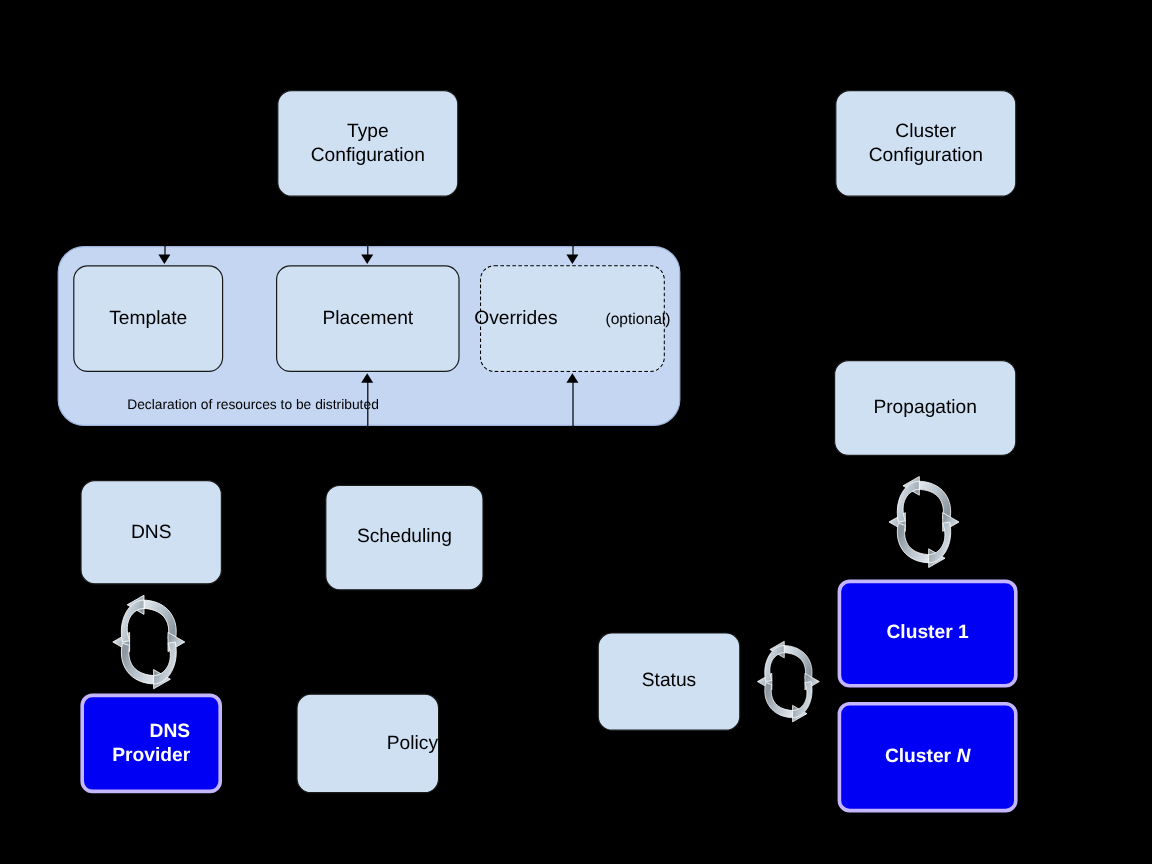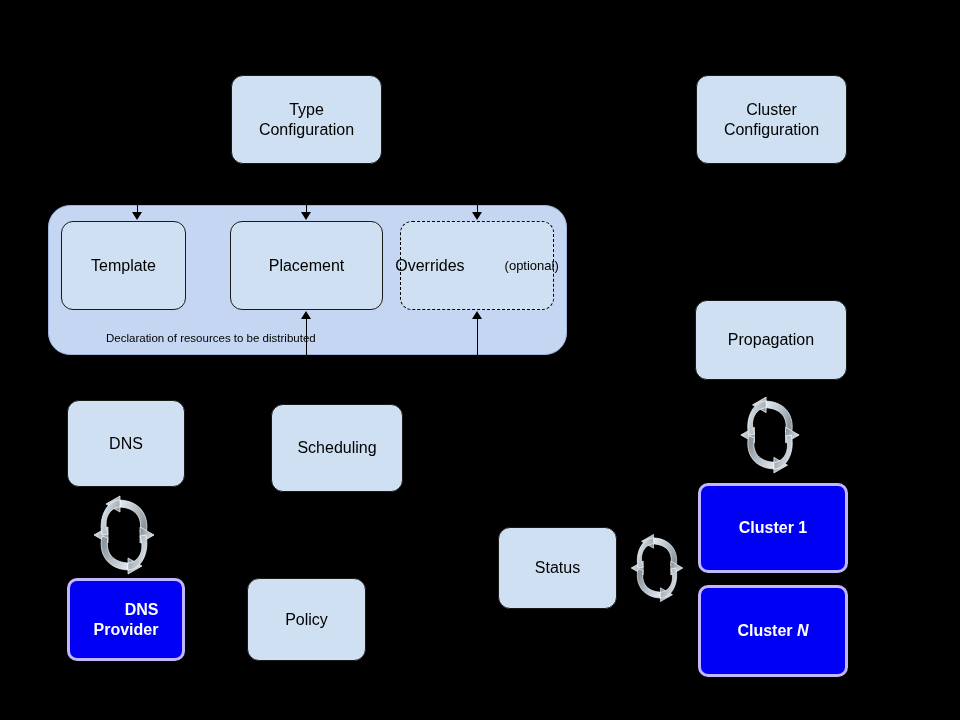--- a/index.html
+++ b/index.html
@@ -174,21 +174,21 @@
       <path d="M52 49 L 52 33 L 66 41 Z" fill="url(#gradB)" stroke="#ffffff" stroke-width="0.7"></path>
       <path d="M58 41 C 62 60, 52 76, 40 76 L 40 69 C 49 69, 58 58, 52 42 Z" fill="url(#gradB)" stroke="#ffffff" stroke-width="0.7"></path>
     </svg>
   </div>
 
   <div class="node box-blue" style="left:67px; top:578px; width:118px; height:83px;">
     <span class="label">DNS
 Provider</span>
   </div>
 
-  <div class="node box-light" style="left:247px; top:578px; width:119px; height:83px;">
+  <div class="node box-light" style="left:247px; top:578px; width:119px; height:83px;justify-content:flex-end;">
     <span class="label">Policy</span>
   </div>
 
   <div class="node box-light" style="left:498px; top:527px; width:119px; height:82px;align-items:center;">
     <span class="label">Status</span>
   </div>
 
   <div class="cycle-icon" style="left:626px; top:527px; width:62px; height:82px;">
     <svg width="62" height="82" viewBox="0 0 72 82" xmlns="http://www.w3.org/2000/svg">
       <use href="#nothing"></use>

